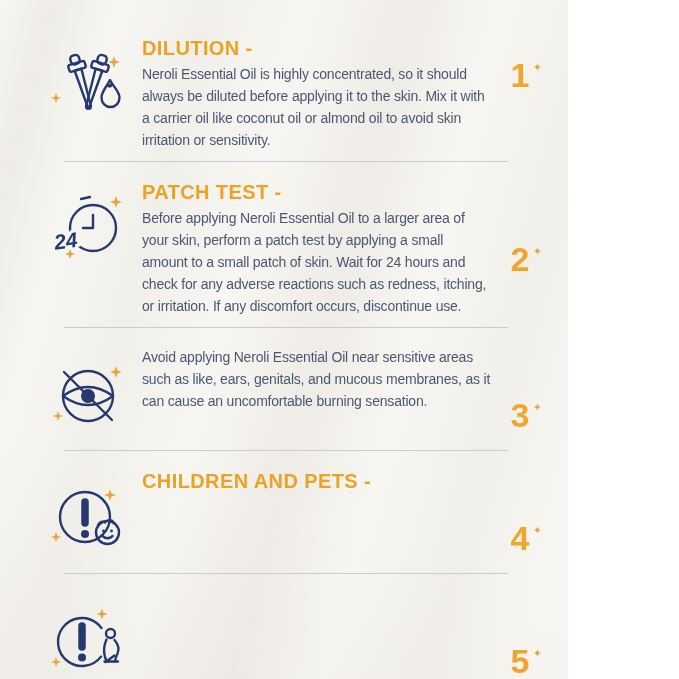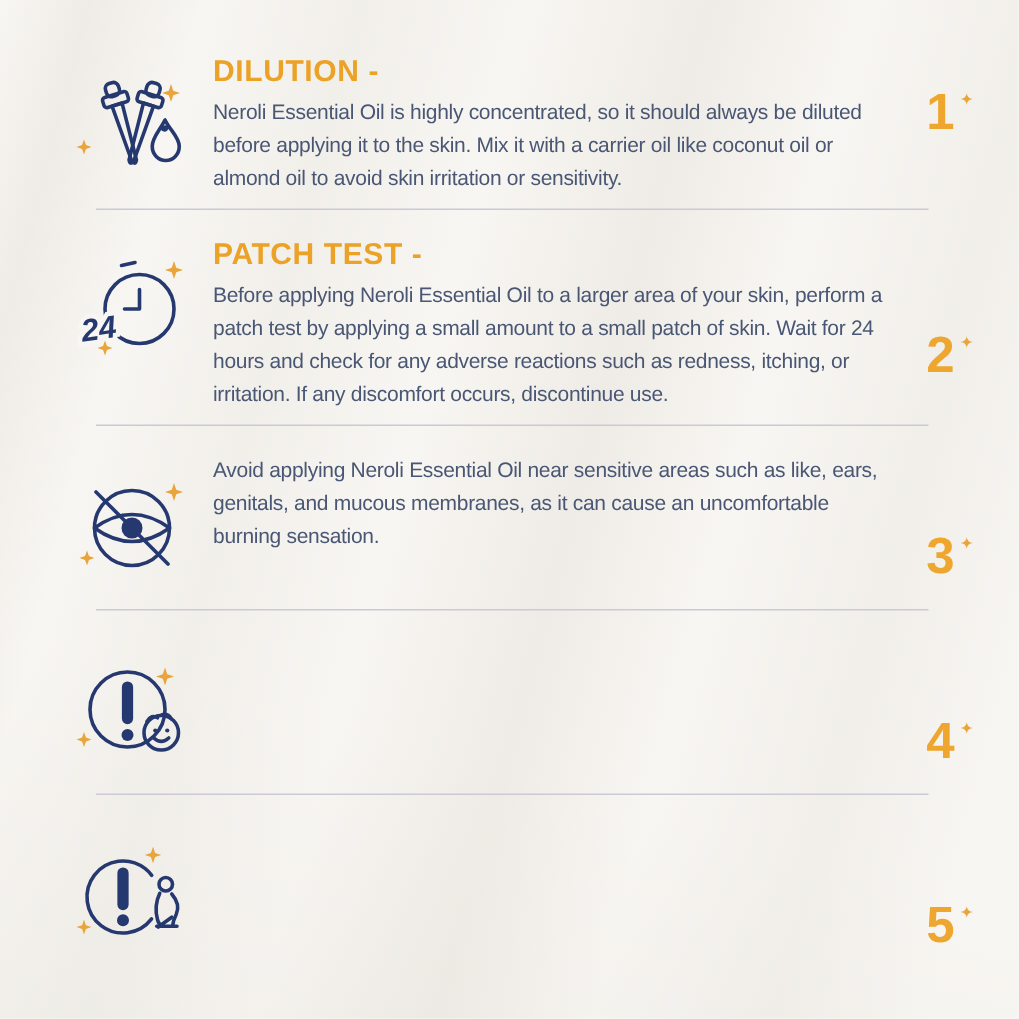--- a/index.html
+++ b/index.html
@@ -1,20 +1,20 @@
 <!DOCTYPE html>
 <html><head>
 <meta charset="utf-8">
 <style>
   html,body { margin:0; padding:0; }
   body { font-family:"Liberation Sans", sans-serif; }
 
   .page {
     position:relative;
-    width:679px; height:679px;
+    width:568px; height:679px;
     box-sizing:border-box;
     padding-top:32px;
     overflow:hidden;
     background:
       linear-gradient(105deg,
         rgba(255,255,255,0) 0%, rgba(227,224,217,0.45) 7%,
         rgba(255,255,255,0) 16%, rgba(231,228,222,0.38) 28%,
         rgba(255,255,255,0) 41%, rgba(226,222,215,0.42) 55%,
         rgba(255,255,255,0) 67%, rgba(230,227,221,0.38) 81%,
         rgba(255,255,255,0) 93%),
@@ -150,20 +150,21 @@
         <circle class="ic" cx="59.5" cy="55.5" r="11.5" fill="#f8f6f2"></circle>
         <path class="ic" d="M50 48 Q53 43 57 45.5 M60 43.5 Q64 42.5 66 46" stroke-width="2"></path>
         <circle class="ic-fill" cx="55.5" cy="54" r="1.4"></circle>
         <circle class="ic-fill" cx="63.5" cy="54" r="1.4"></circle>
         <path class="ic" d="M54.5 59 Q59.5 63.5 64.5 59" stroke-width="2"></path>
         <path class="ic-star" d="M62 12 L63.5 16.5 L68 18 L63.5 19.5 L62 24 L60.5 19.5 L56 18 L60.5 16.5 Z"></path>
         <path class="ic-star" d="M8 55 L9.3 58.7 L13 60 L9.3 61.3 L8 65 L6.7 61.3 L3 60 L6.7 58.7 Z"></path>
       </svg>
     </div>
     <div class="content">
+      <h2>CHILDREN AND PETS -</h2>
     </div>
     <div class="num">
       <span>4</span>
       <span class="spark">✦</span>
     </div>
   </section>
 
   <div class="divider"></div>
 
   <section class="section">

